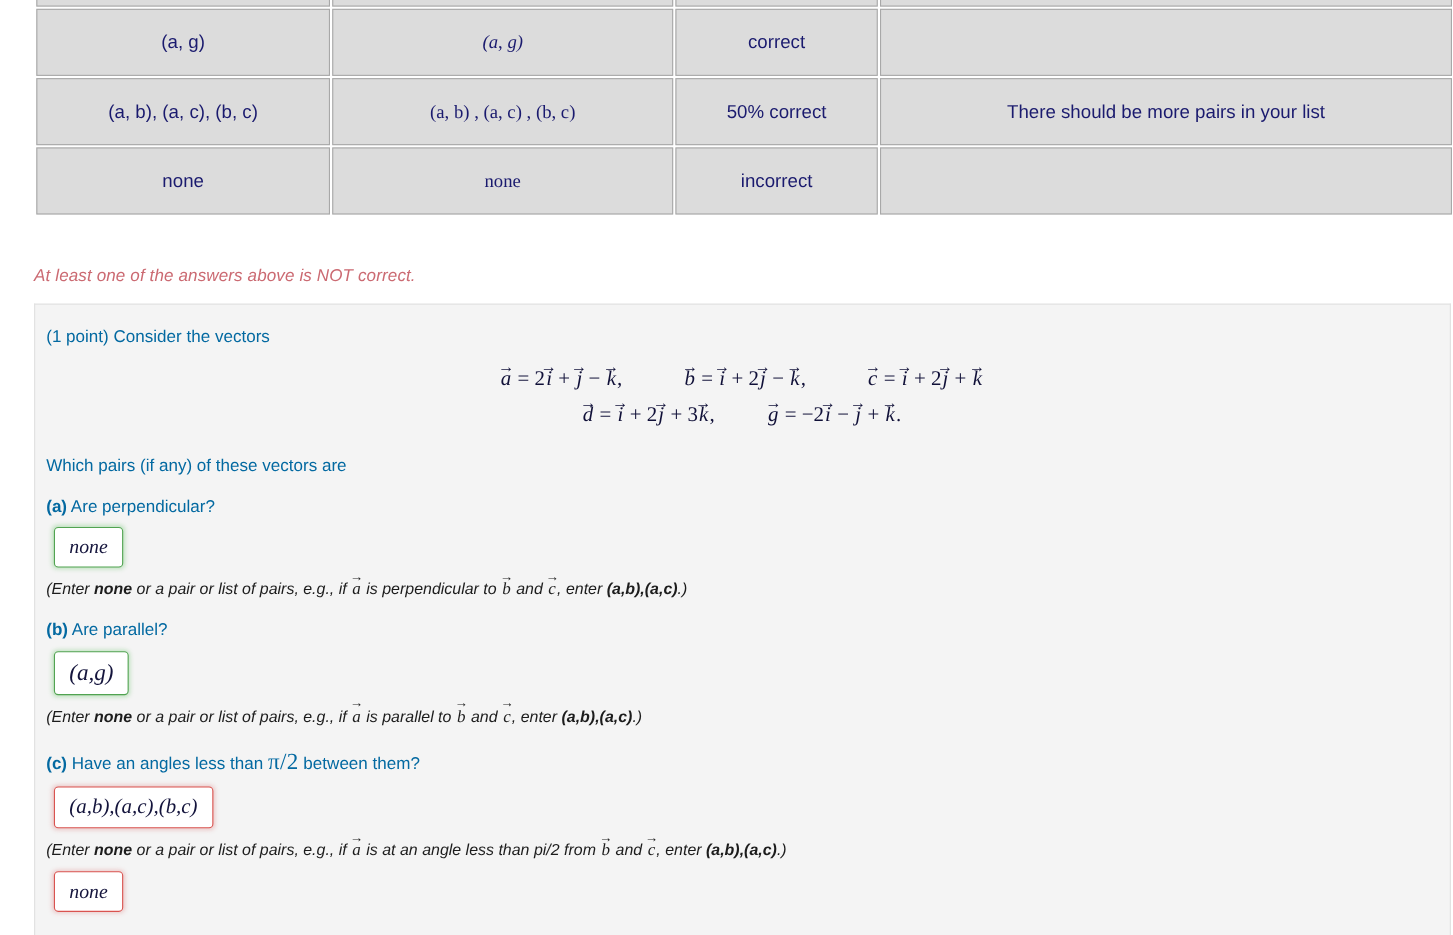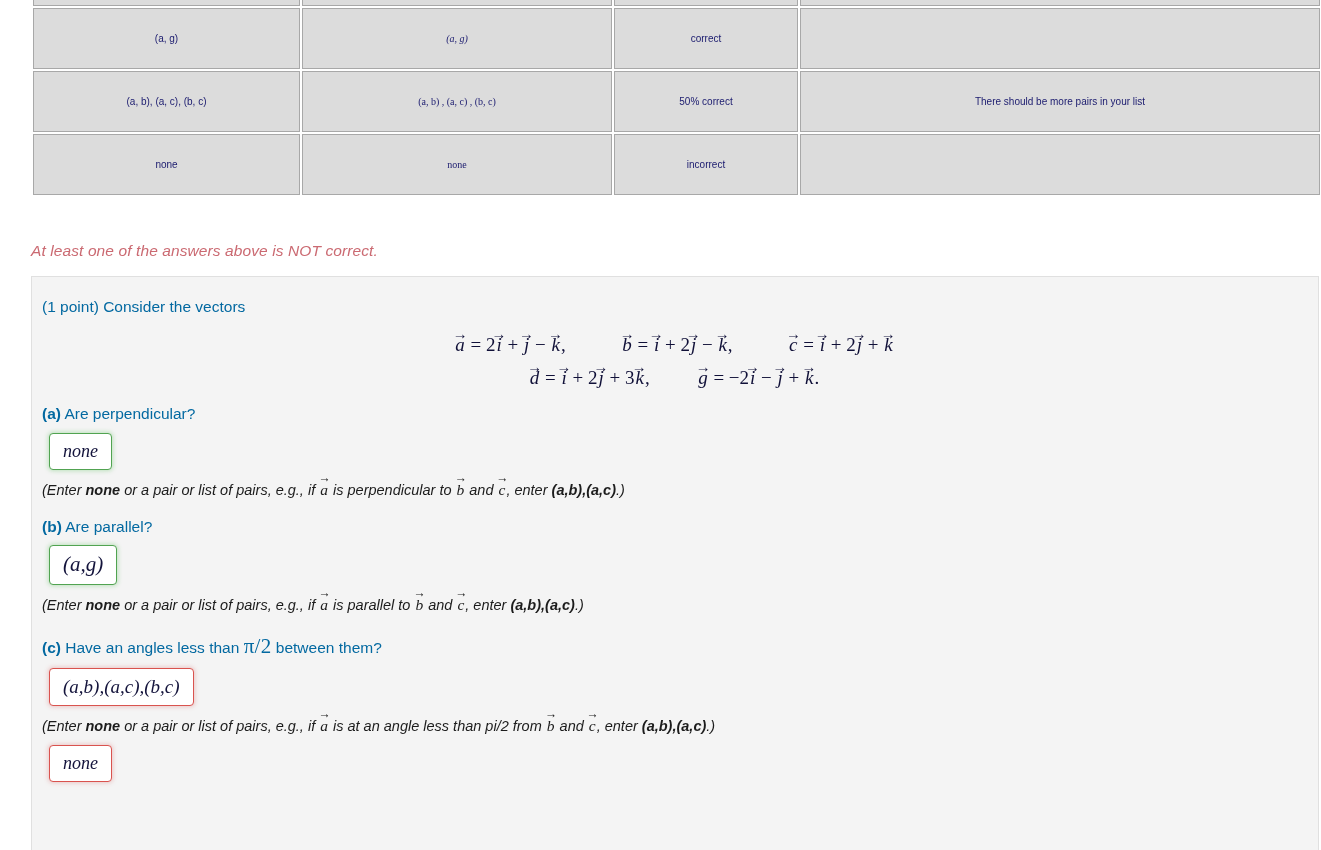--- a/index.html
+++ b/index.html
@@ -33,21 +33,21 @@
     width: 1291px;
     background: #ffffff;
     table-layout: fixed;
   }
   table.results td {
     background: #dcdcdc;
     border: 1px solid #a8a8a8;
     color: #1a1a6e;
     text-align: center;
     vertical-align: middle;
-    font-size: 10px;
+    font-size: 17px;
     padding: 0;
   }
   td.c-ans      { width: 265px; height: 59px; font-family: "Liberation Sans", sans-serif; color: #1a1a2e; }
   td.c-math     { width: 308px; font-family: "Liberation Serif", serif; font-size: 19px; color: #101038; }
   td.c-status   { width: 182px; font-size: 15px; color: #1a3a8f; }
   td.c-msg      { font-size: 15px; color: #20201a; font-family: "Liberation Sans", sans-serif; }
 
   td.st-correct   { background: #7dfd86; margin-left: 28px; }
   td.st-partial   { background: #dcdcdc; }
   td.st-incorrect { background: #d38f90; }
@@ -245,20 +245,21 @@
         <span><span class="vec">c<span class="arw">→</span></span> = <span class="vecu">i<span class="arw">→</span></span> + 2<span class="vecu">j<span class="arw">→</span></span> + <span class="vecu">k<span class="arw">→</span></span></span>
       </div>
 
       
       <div class="dmath line2">
         <span><span class="vec">d<span class="arw">→</span></span> = <span class="vecu">i<span class="arw">→</span></span> + 2<span class="vecu">j<span class="arw">→</span></span> + 3<span class="vecu">k<span class="arw">→</span></span>,</span>
         <span class="gap-md"></span>
         <span><span class="vec">g<span class="arw">→</span></span> = −2<span class="vecu">i<span class="arw">→</span></span> − <span class="vecu">j<span class="arw">→</span></span> + <span class="vecu">k<span class="arw">→</span></span>.</span>
       </div>
 
+      <div class="ptext" style="margin-top:24px;">Which pairs (if any) of these vectors are</div>
 
       
       <div class="ptext qrow">
         <span class="qlabel">(a)</span>
         <span>Are perpendicular?</span>
       </div>
       <div class="ansbox ok">none</div>
       <div class="hint">
         <span>(Enter </span><b>none</b><span> or a pair or list of pairs, e.g., if </span><span class="vecin"><span class="vec">a<span class="arw">→</span></span></span><span> is perpendicular to </span><span class="vecin"><span class="vec">b<span class="arw">→</span></span></span><span> and </span><span class="vecin"><span class="vec">c<span class="arw">→</span></span></span><span>, enter </span><b>(a,b),(a,c)</b><span>.)</span>
       </div>

